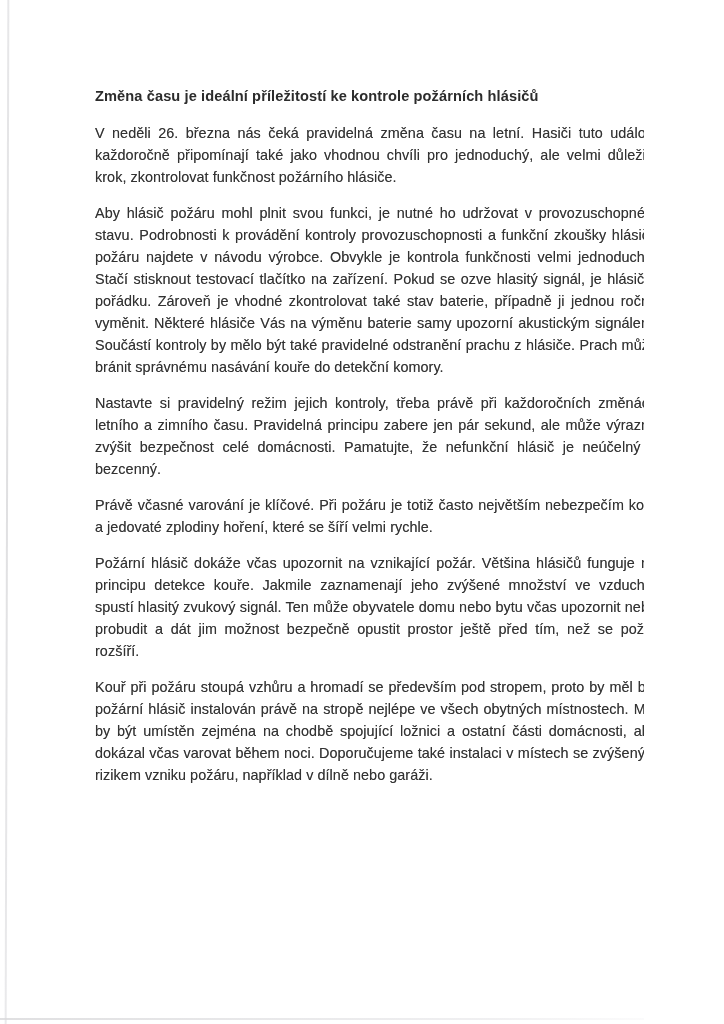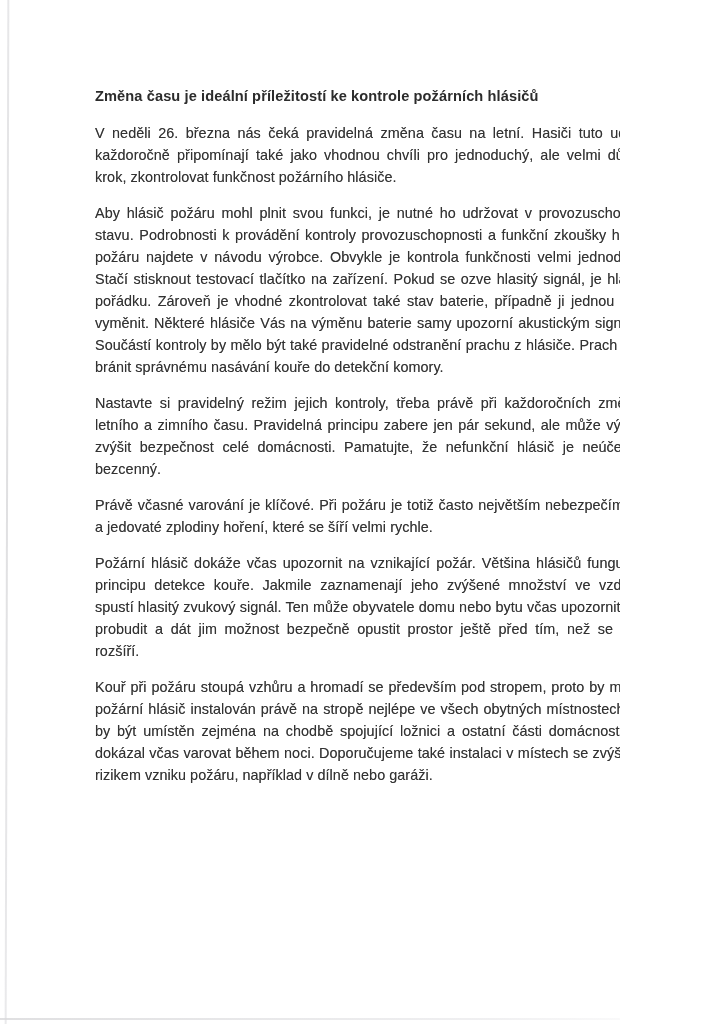--- a/index.html
+++ b/index.html
@@ -7,20 +7,21 @@
     padding: 0;
     background: #ffffff;
   }
   .page {
     position: relative;
     width: 620px;
     height: 1024px;
     background: #ffffff;
     overflow: hidden;
     font-family: "Liberation Sans", sans-serif;
+    padding-left: 24px;
   }
   
   .scan-edge-left {
     position: absolute;
     left: 6px;
     top: 0;
     width: 2px;
     height: 1024px;
     background: linear-gradient(180deg, #e3e3e5 0%, #d9d9db 45%, #e6e6e8 100%);
     opacity: 0.85;

